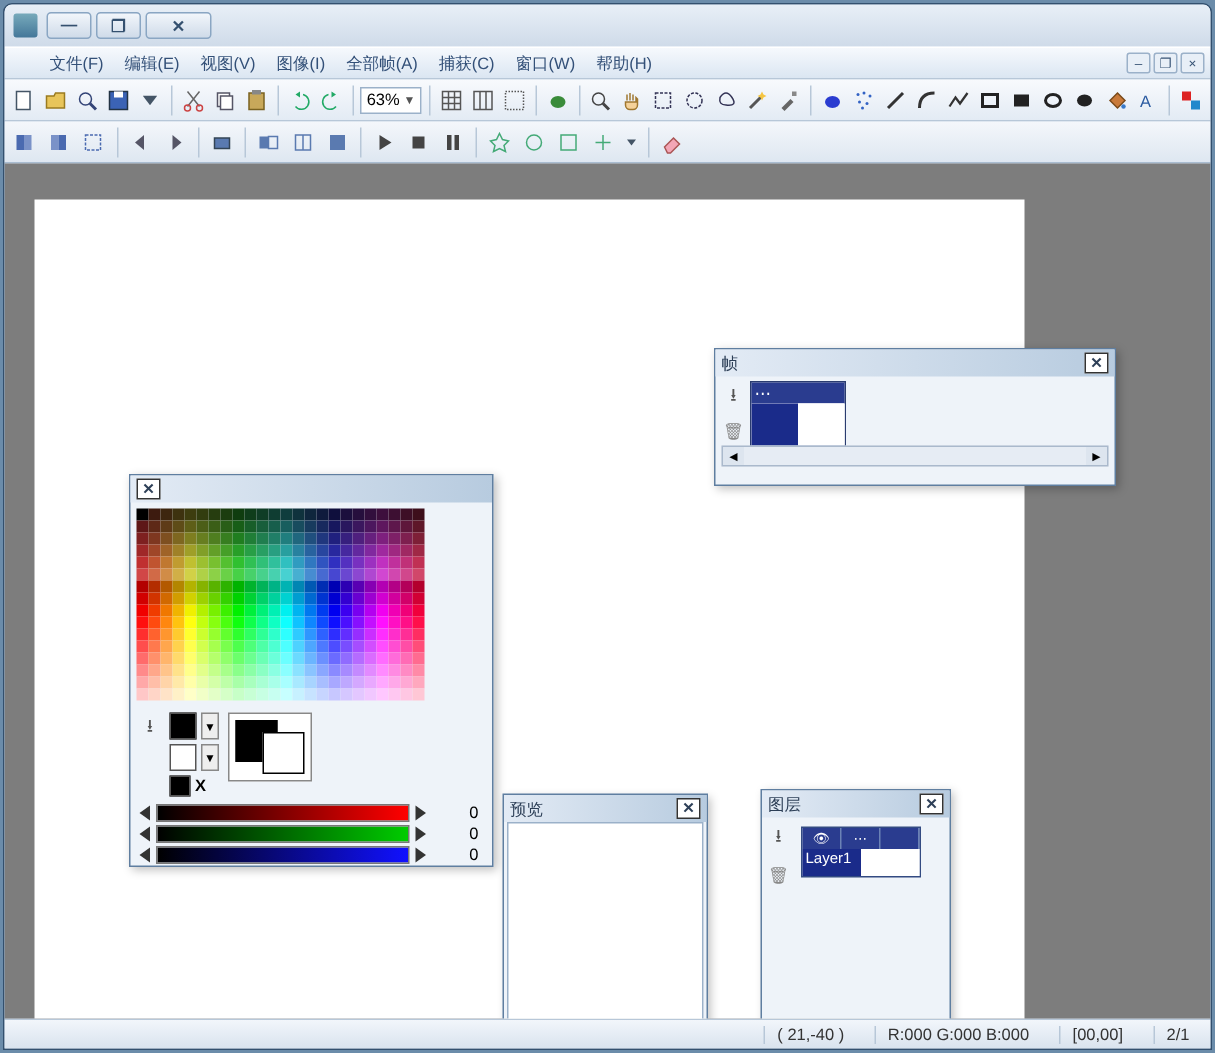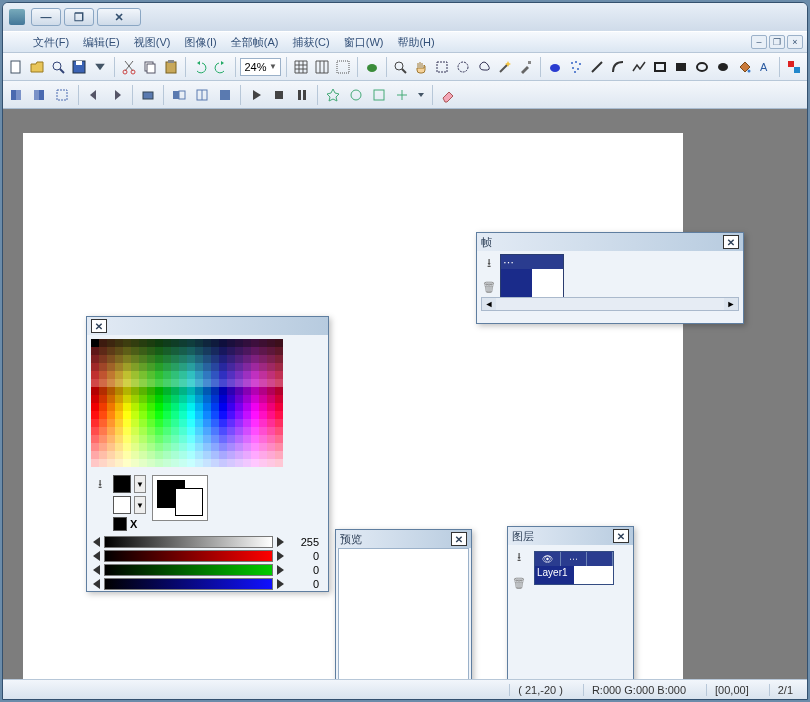--- a/index.html
+++ b/index.html
@@ -170,21 +170,21 @@
         </svg>
       </div>
     <div class="tbtn">
         <svg viewBox="0 0 16 16">
           <path d="M6 4a5 5 0 1 0 5 8" fill="none" stroke="#2a6"></path>
           <path d="M11 4l-3-2v4z" fill="#2a6"></path>
         </svg>
       </div>
     <div class="sep"></div>
     <div class="zoom-box">
-        <span>24%</span>
+        <span>63%</span>
         <span class="arrow">▼</span>
       </div>
     <div class="sep"></div>
     <div class="tbtn">
         <svg viewBox="0 0 16 16">
           <path d="M2 2h12v12H2zM2 6h12M2 10h12M6 2v12M10 2v12" stroke="#555" fill="none"></path>
         </svg>
       </div>
     <div class="tbtn">
         <svg viewBox="0 0 16 16">
@@ -827,26 +827,20 @@
               <span style="font-weight:bold">X</span>
             </div>
         </div>
         <div class="fgbg-box">
             <div class="fg"></div>
             <div class="bg"></div>
           </div>
       </div>
       <div class="slider-row">
           <span class="tri"></span>
-          <div class="bar" style="background:linear-gradient(to right,#000,#fff)"></div>
-          <span class="tri" style="transform:scaleX(-1)"></span>
-          <span class="val">255</span>
-        </div>
-      <div class="slider-row">
-          <span class="tri"></span>
           <div class="bar" style="background:linear-gradient(to right,#000,#f00)"></div>
           <span class="tri" style="transform:scaleX(-1)"></span>
           <span class="val">0</span>
         </div>
       <div class="slider-row">
           <span class="tri"></span>
           <div class="bar" style="background:linear-gradient(to right,#000,#0c0)"></div>
           <span class="tri" style="transform:scaleX(-1)"></span>
           <span class="val">0</span>
         </div>
@@ -915,19 +909,19 @@
       <div class="panel-title">
         <span class="ptxt">预览</span>
         <div class="panel-close">✕</div>
       </div>
       <div class="preview-body"></div>
     </div>
 
   </div>
 
   <div class="status-bar">
-    <span class="status-cell">( 21,-20 )</span>
+    <span class="status-cell">( 21,-40 )</span>
     <span class="status-cell">R:000 G:000 B:000</span>
     <span class="status-cell">[00,00]</span>
     <span class="status-cell">2/1</span>
   </div>
 
 </div>
 
 </body></html>

